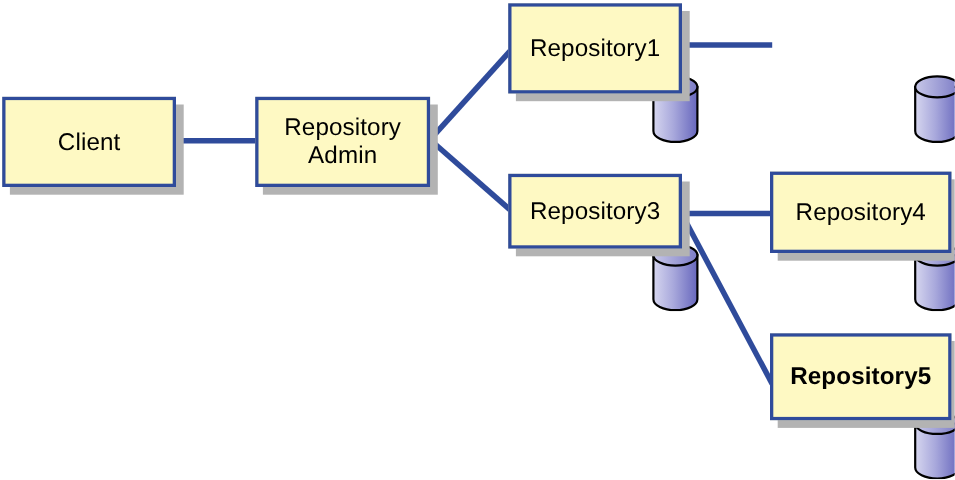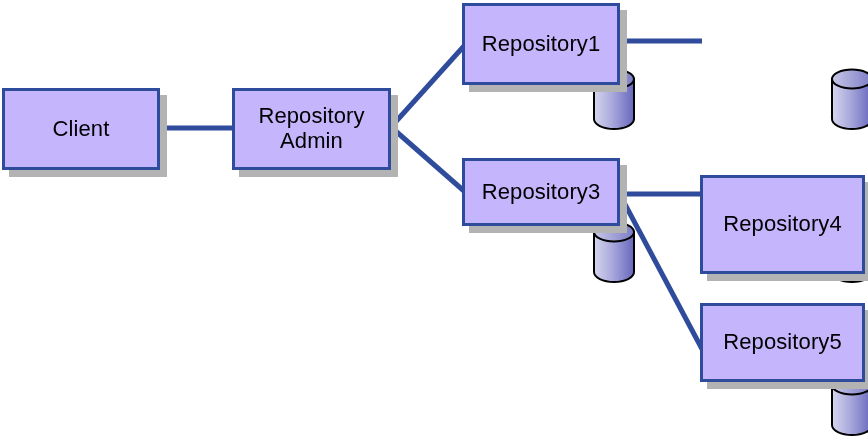--- a/index.html
+++ b/index.html
@@ -37,21 +37,21 @@
     background: #b3b3b3;
     z-index: 1;
   }
   .node-box {
     position: absolute;
     left: 0;
     top: 0;
     width: 100%;
     height: 100%;
     box-sizing: border-box;
-    background: #c4b5fd;
+    background: #fef9c3;
     border: 3px solid #2f4b9b;
     z-index: 2;
     display: flex;
     align-items: center;
     justify-content: center;
   }
   .node-label {
     color: #000000;
     font-size: 22px;
     line-height: 1.12;
@@ -105,28 +105,28 @@
   </div>
 
 
   <div class="node" style="left:462px; top:158px; width:158px; height:68px; z-index:10;">
     <div class="node-shadow"></div>
     <div class="node-box">
       <span class="node-label">Repository3</span>
     </div>
   </div>
 
-  <div class="node" style="left:700px; top:175px; width:165px; height:99px; z-index:10;">
+  <div class="node" style="left:700px; top:156px; width:165px; height:74px; z-index:10;">
     <div class="node-shadow"></div>
     <div class="node-box">
       <span class="node-label">Repository4</span>
     </div>
   </div>
 
-  <div class="node" style="left:700px; top:303px; width:165px; height:79px; z-index:10;">
+  <div class="node" style="left:700px; top:303px; width:165px; height:79px; z-index:10;font-weight:bold;">
     <div class="node-shadow"></div>
     <div class="node-box">
       <span class="node-label">Repository5</span>
     </div>
   </div>
 
   <svg class="cylinder" style="left:592px; top:68px;" viewBox="0 0 44 62" xmlns="http://www.w3.org/2000/svg">
     <defs>
       <linearGradient id="cylgrad" x1="0" y1="0" x2="1" y2="0">
         <stop offset="0%" stop-color="#d6d6ef"></stop>

